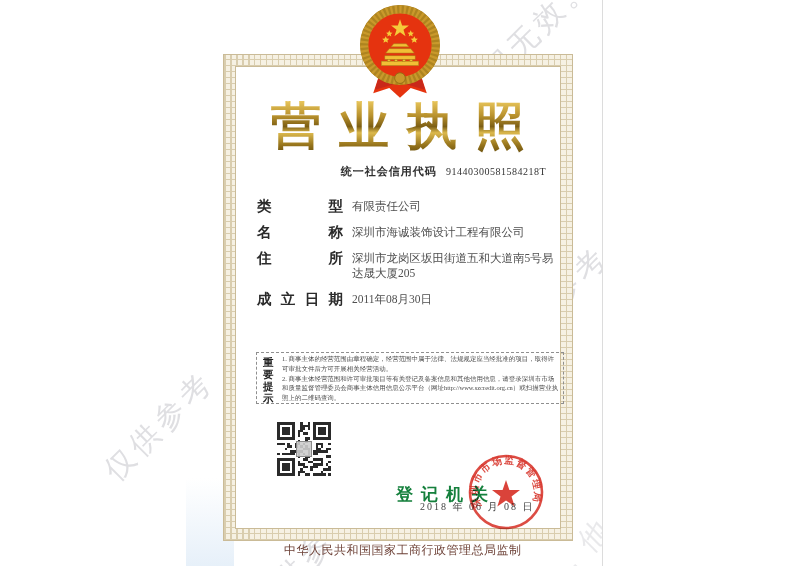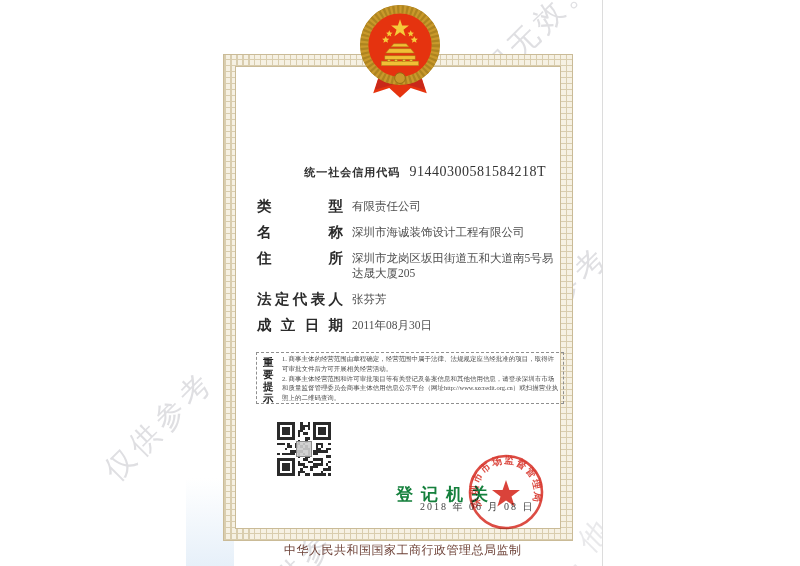--- a/index.html
+++ b/index.html
@@ -38,21 +38,21 @@
   
   .title{position:absolute;left:224px;top:100px;width:348px;text-align:center;
     font-size:50px;font-weight:bold;letter-spacing:18px;padding-left:18px;box-sizing:border-box;
     background:linear-gradient(180deg,#ecc95e 0%,#b8912d 30%,#7d5f14 50%,#dcb94d 62%,#96741c 85%,#6d5310 100%);
     -webkit-background-clip:text;background-clip:text;color:transparent;
     line-height:1.05;}
 
   
   .credit{position:absolute;left:224px;top:164px;width:322px;text-align:right;font-size:11px;color:#2e2e2e;}
   .credit .lbl{font-weight:bold;letter-spacing:1px;}
-  .credit .num{font-family:"Liberation Serif", serif;font-size:14px;letter-spacing:.5px;color:#333;}
+  .credit .num{font-family:"Liberation Serif", serif;font-size:10px;letter-spacing:.5px;color:#333;}
 
   
   .fields{position:absolute;left:257px;top:198px;width:302px;}
   .frow{display:flex;margin-bottom:10px;}
   .flabel{width:86px;min-width:86px;margin-right:9px;font-weight:bold;font-size:14.5px;color:#2b2b2b;
     text-align:justify;text-align-last:justify;line-height:16px;}
   .fvalue{flex:1;font-size:11.5px;color:#4f4f4f;line-height:15px;padding-top:1px;
     font-family:"Liberation Serif", serif;}
 
   
@@ -134,20 +134,21 @@
         <path d="M34 55 L66 55 L62 50 L38 50 Z"></path>
         <path d="M40 48 L60 48 L57 44.5 L43 44.5 Z"></path>
         <rect x="36" y="62" width="3" height="2.5"></rect>
         <rect x="44" y="62" width="3" height="2.5"></rect>
         <rect x="53" y="62" width="3" height="2.5"></rect>
         <rect x="61" y="62" width="3" height="2.5"></rect>
       </g>
     </svg>
   </div>
 
+  <div class="title">营业执照</div>
 
   <div class="credit">
     <span class="lbl">统一社会信用代码</span>
     <span>&nbsp;</span>
     <span class="num">91440300581584218T</span>
   </div>
 
   <div class="fields">
     <div class="frow">
       <div class="flabel">类型</div>
@@ -155,24 +156,20 @@
     </div>
     <div class="frow">
       <div class="flabel">名称</div>
       <div class="fvalue">深圳市海诚装饰设计工程有限公司</div>
     </div>
     <div class="frow">
       <div class="flabel">住所</div>
       <div class="fvalue">深圳市龙岗区坂田街道五和大道南5号易达晟大厦205</div>
     </div>
     <div class="frow">
-      <div class="flabel">法定代表人</div>
-      <div class="fvalue">张芬芳</div>
-    </div>
-    <div class="frow">
       <div class="flabel">成立日期</div>
       <div class="fvalue">2011年08月30日</div>
     </div>
   </div>
 
   <div class="notice">
     <div class="notice-heading">重要提示</div>
     <div class="notice-body">
       <div class="notice-scale">
         <p>1. 商事主体的经营范围由章程确定，经营范围中属于法律、法规规定应当经批准的项目，取得许可审批文件后方可开展相关经营活动。</p>

